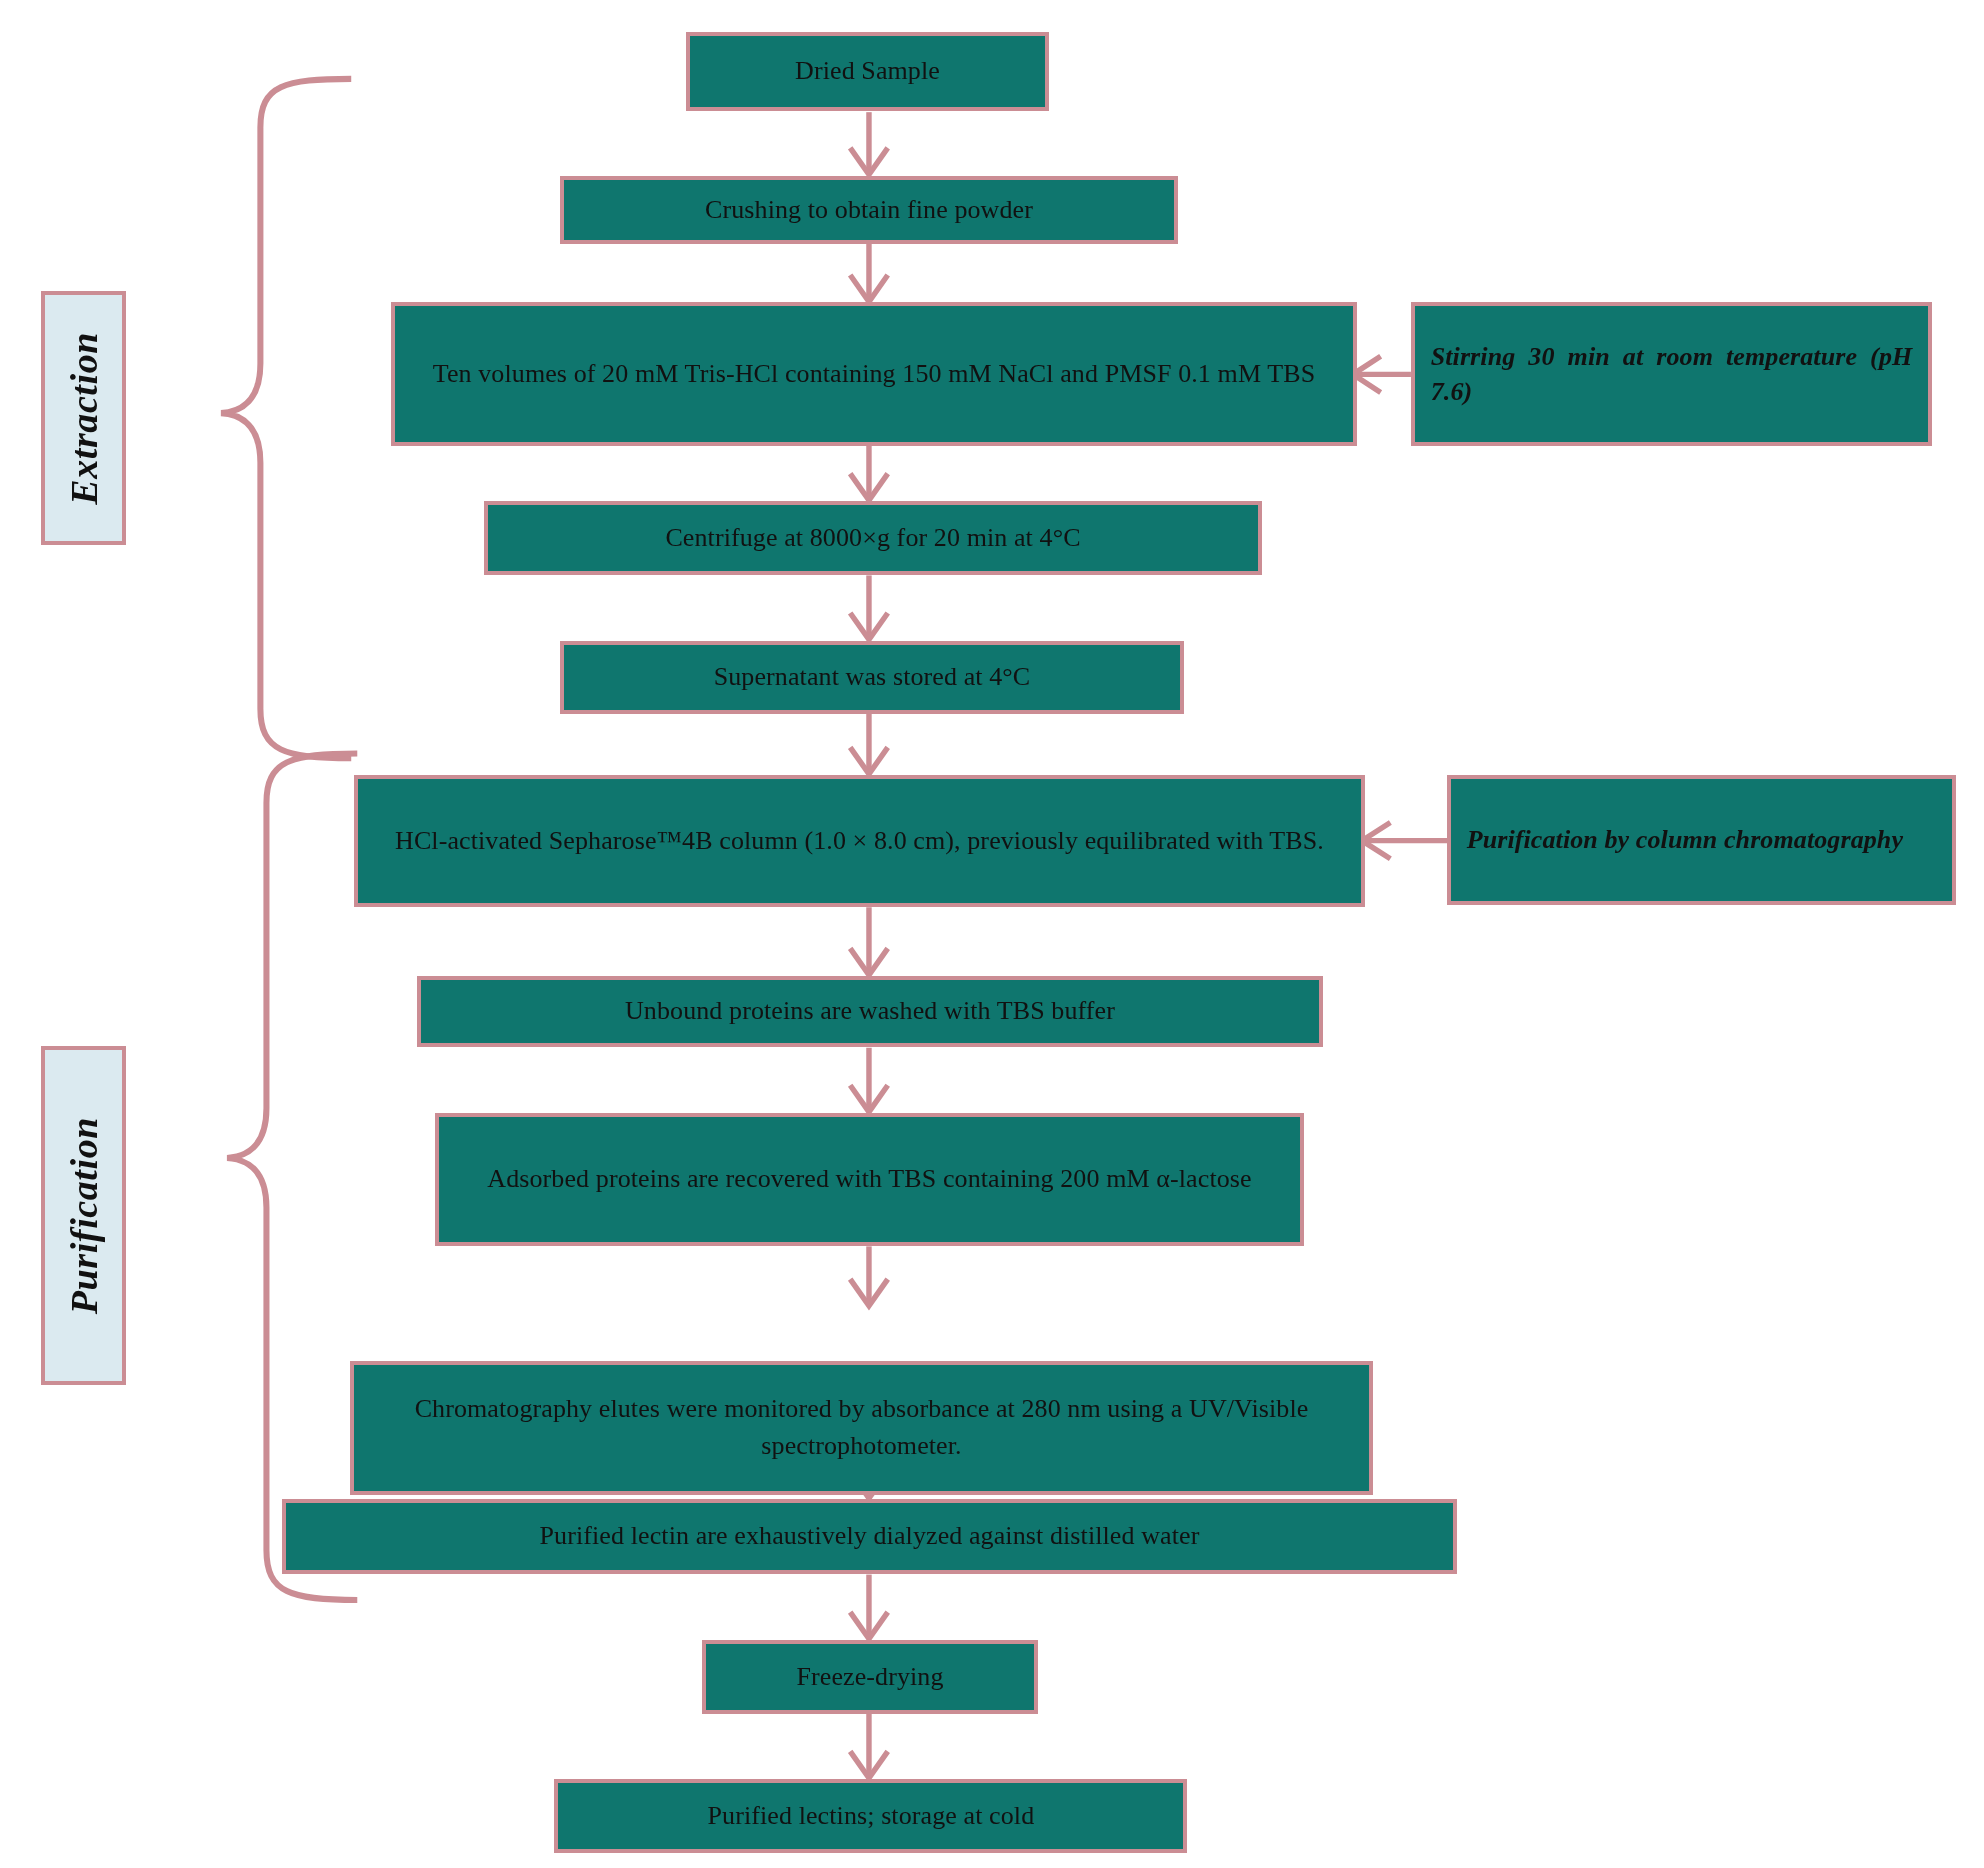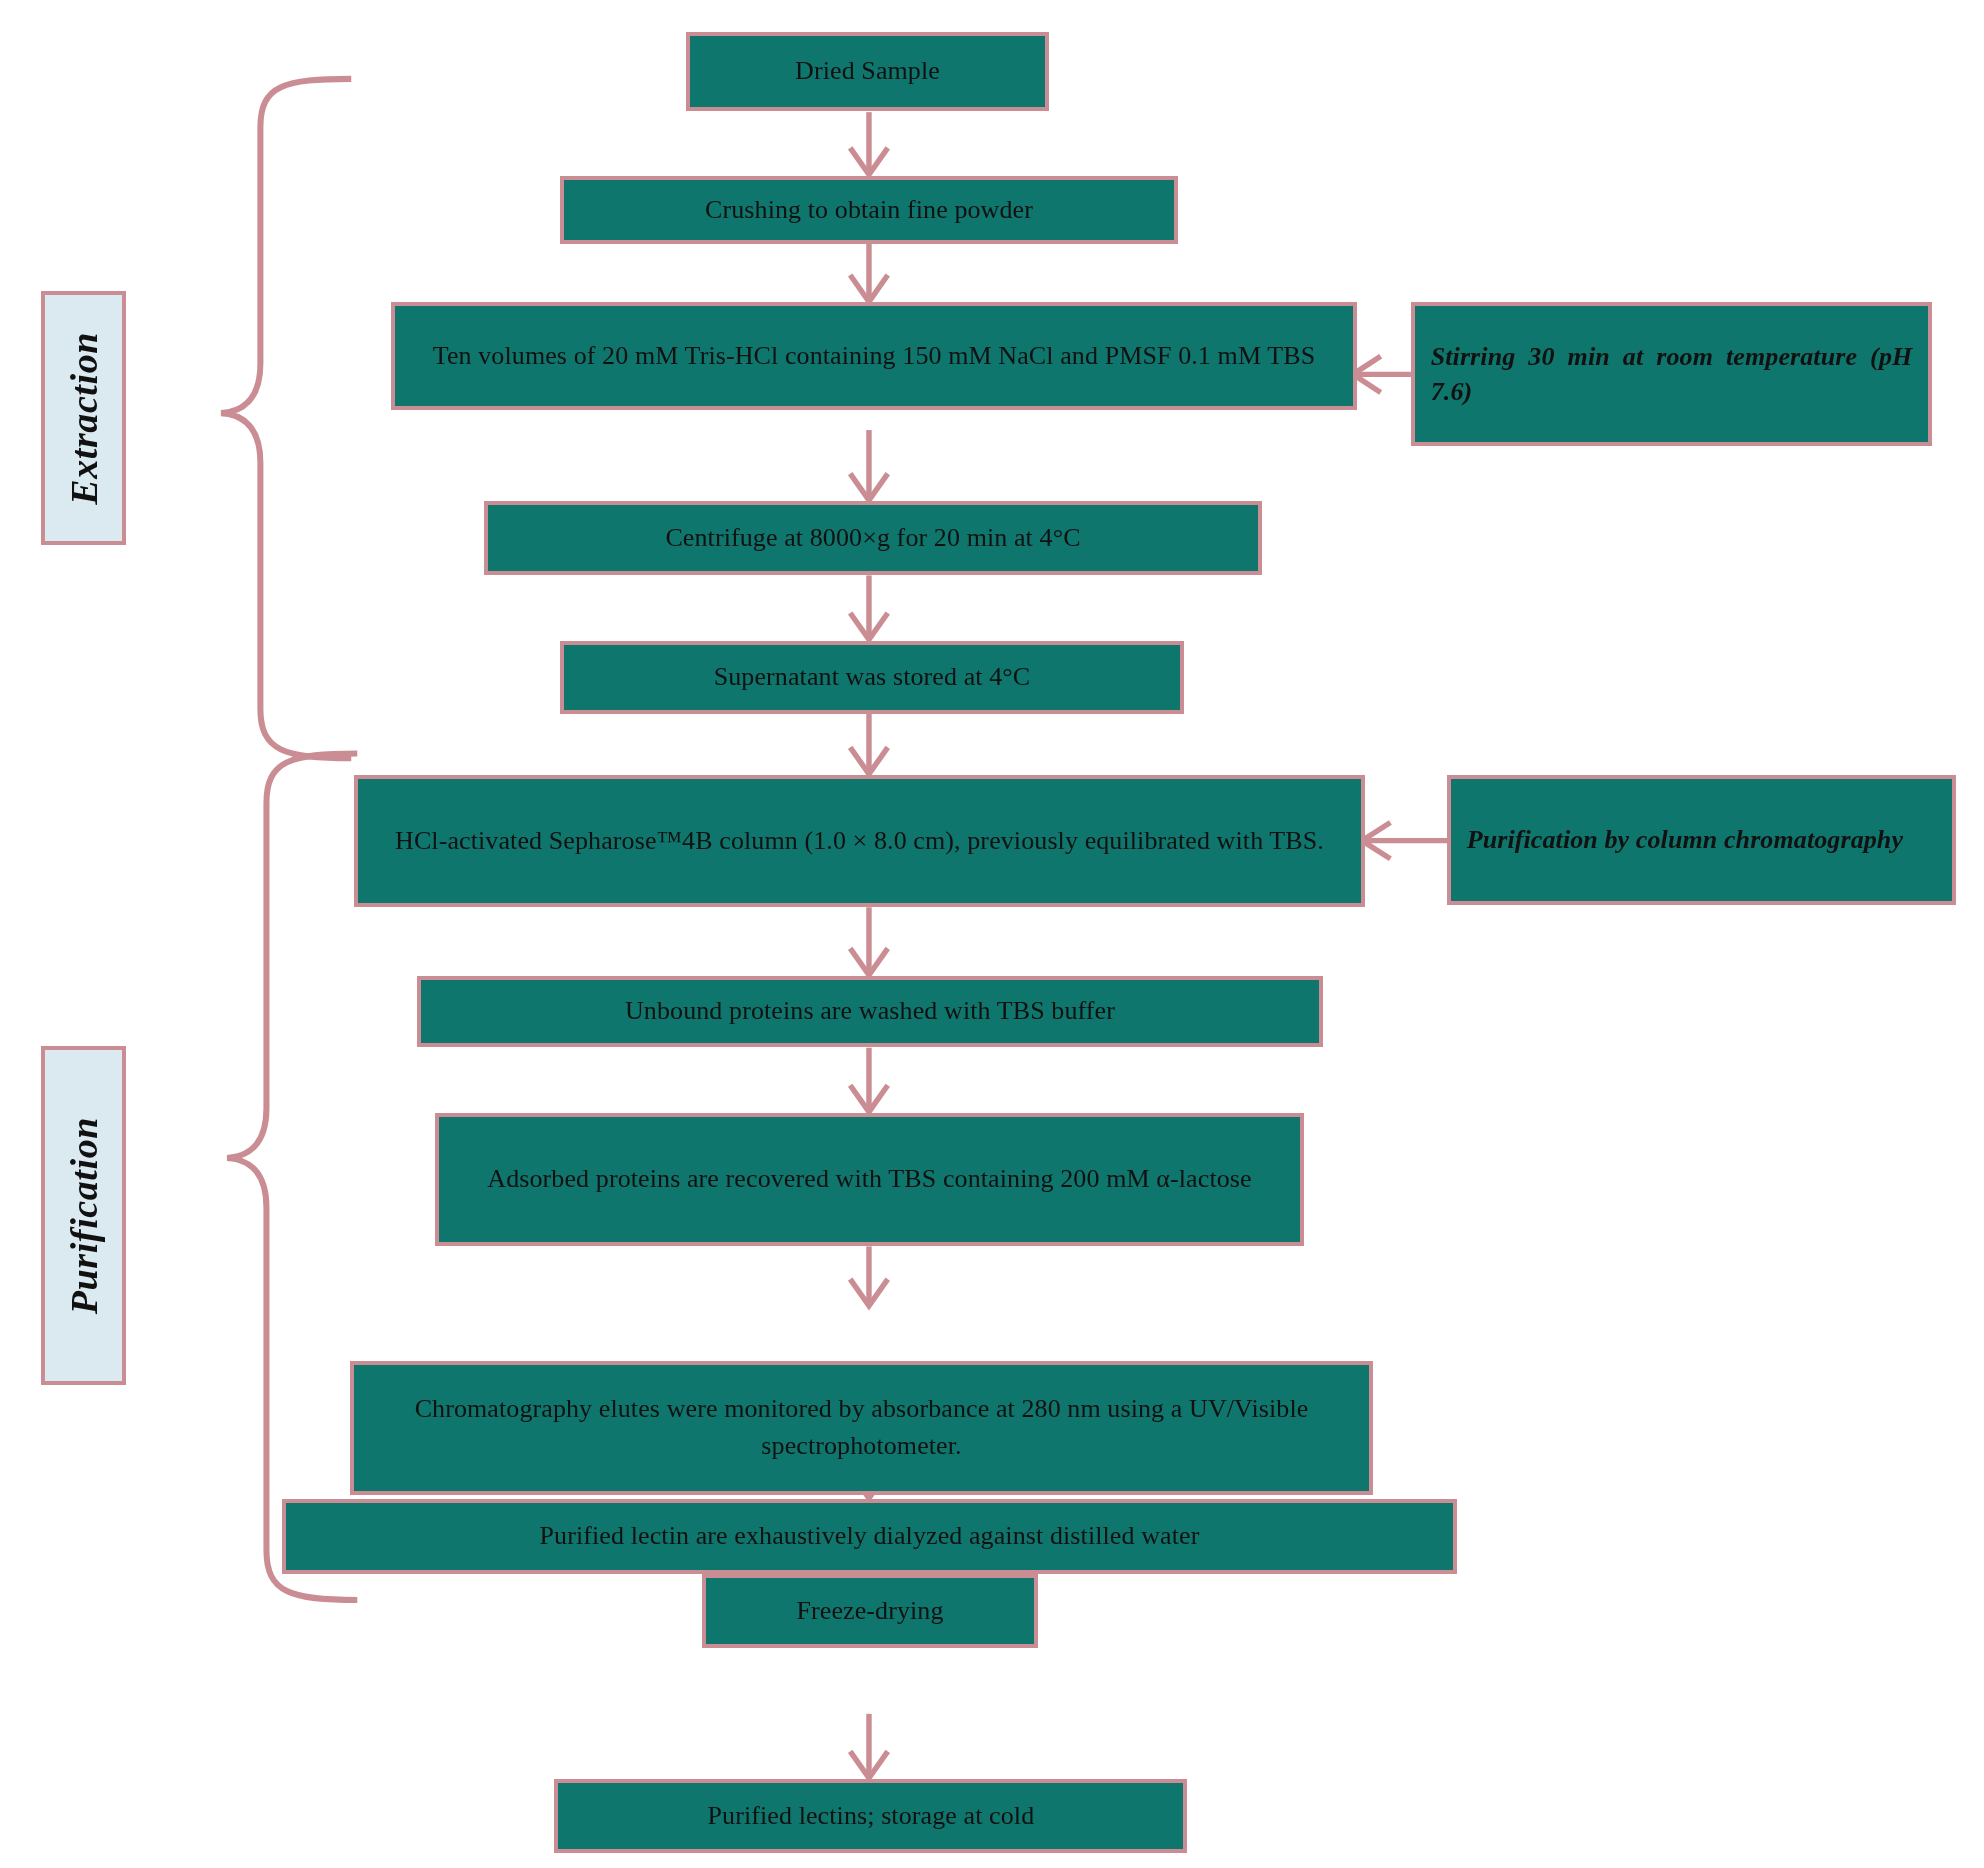--- a/index.html
+++ b/index.html
@@ -162,21 +162,21 @@
   </div>
 
   <div class="node" style="left:686px;top:31.5px;width:363px;height:79px;">
     <span class="txt">Dried Sample</span>
   </div>
 
   <div class="node" style="left:560px;top:176px;width:618px;height:68px;">
     <span class="txt">Crushing to obtain fine powder</span>
   </div>
 
-  <div class="node" style="left:391px;top:302px;width:966px;height:108px;">
+  <div class="node" style="left:391px;top:302px;width:966px;height:144px;">
     <span class="txt">Ten volumes of 20 mM Tris-HCl containing 150 mM NaCl and PMSF 0.1 mM TBS</span>
   </div>
 
   <div class="node" style="left:484px;top:501px;width:778px;height:74px;">
     <span class="txt">Centrifuge at 8000×g for 20 min at 4°C</span>
   </div>
 
   <div class="node" style="left:560px;top:641px;width:624px;height:73px;">
     <span class="txt">Supernatant was stored at 4°C</span>
   </div>
@@ -194,21 +194,21 @@
   </div>
 
   <div class="node" style="left:350px;top:1361px;width:1023px;height:134px;">
     <span class="txt">Chromatography elutes were monitored by absorbance at 280 nm using a UV/Visible spectrophotometer.</span>
   </div>
 
   <div class="node" style="left:282px;top:1499px;width:1175px;height:75px;">
     <span class="txt">Purified lectin are exhaustively dialyzed against distilled water</span>
   </div>
 
-  <div class="node" style="left:702px;top:1574px;width:336px;height:74px;">
+  <div class="node" style="left:702px;top:1640px;width:336px;height:74px;">
     <span class="txt">Freeze-drying</span>
   </div>
 
   <div class="node" style="left:554px;top:1779px;width:633px;height:74px;padding-left:14px;">
     <span class="txt">Purified lectins; storage at cold</span>
   </div>
 
   <div class="node note" style="left:1411px;top:302px;width:521px;height:144px;">
     <span class="txt">Stirring 30 min at room temperature (pH 7.6)</span>
   </div>

